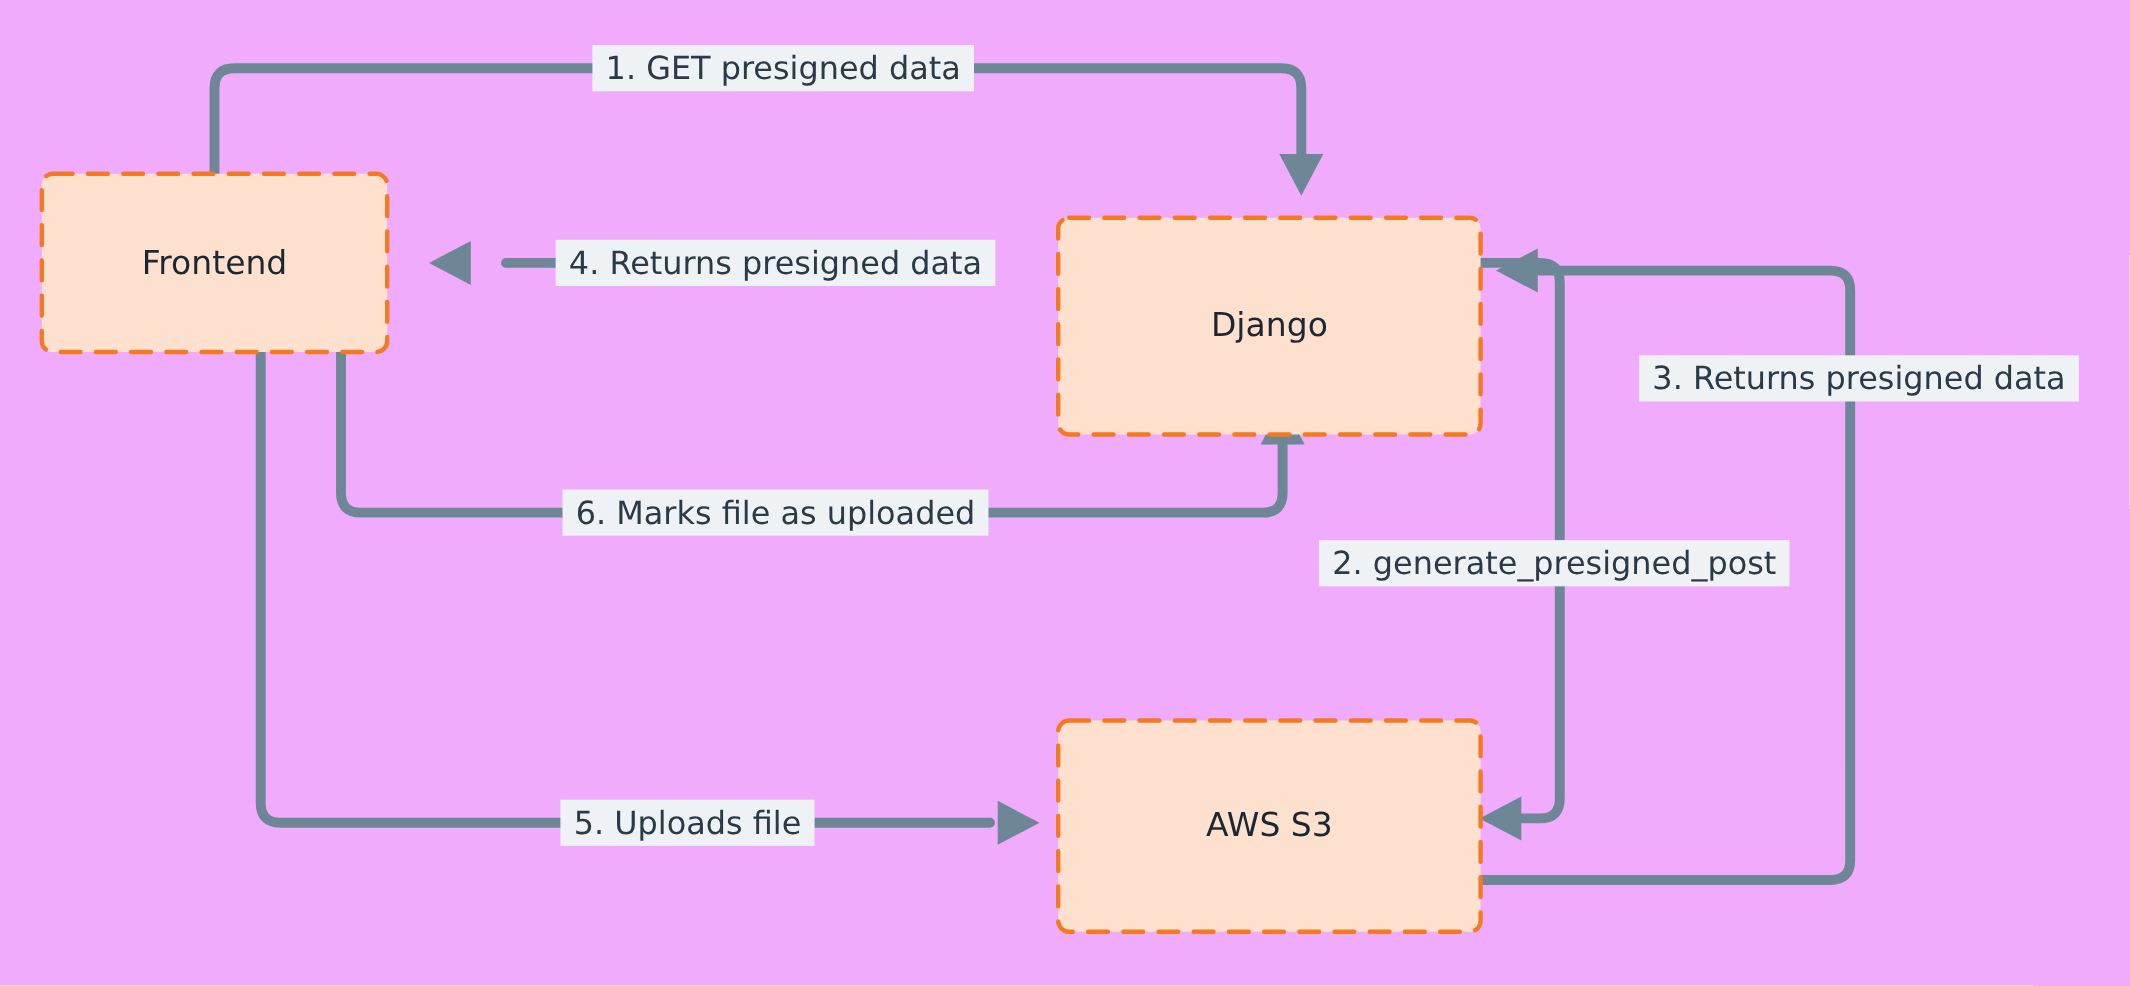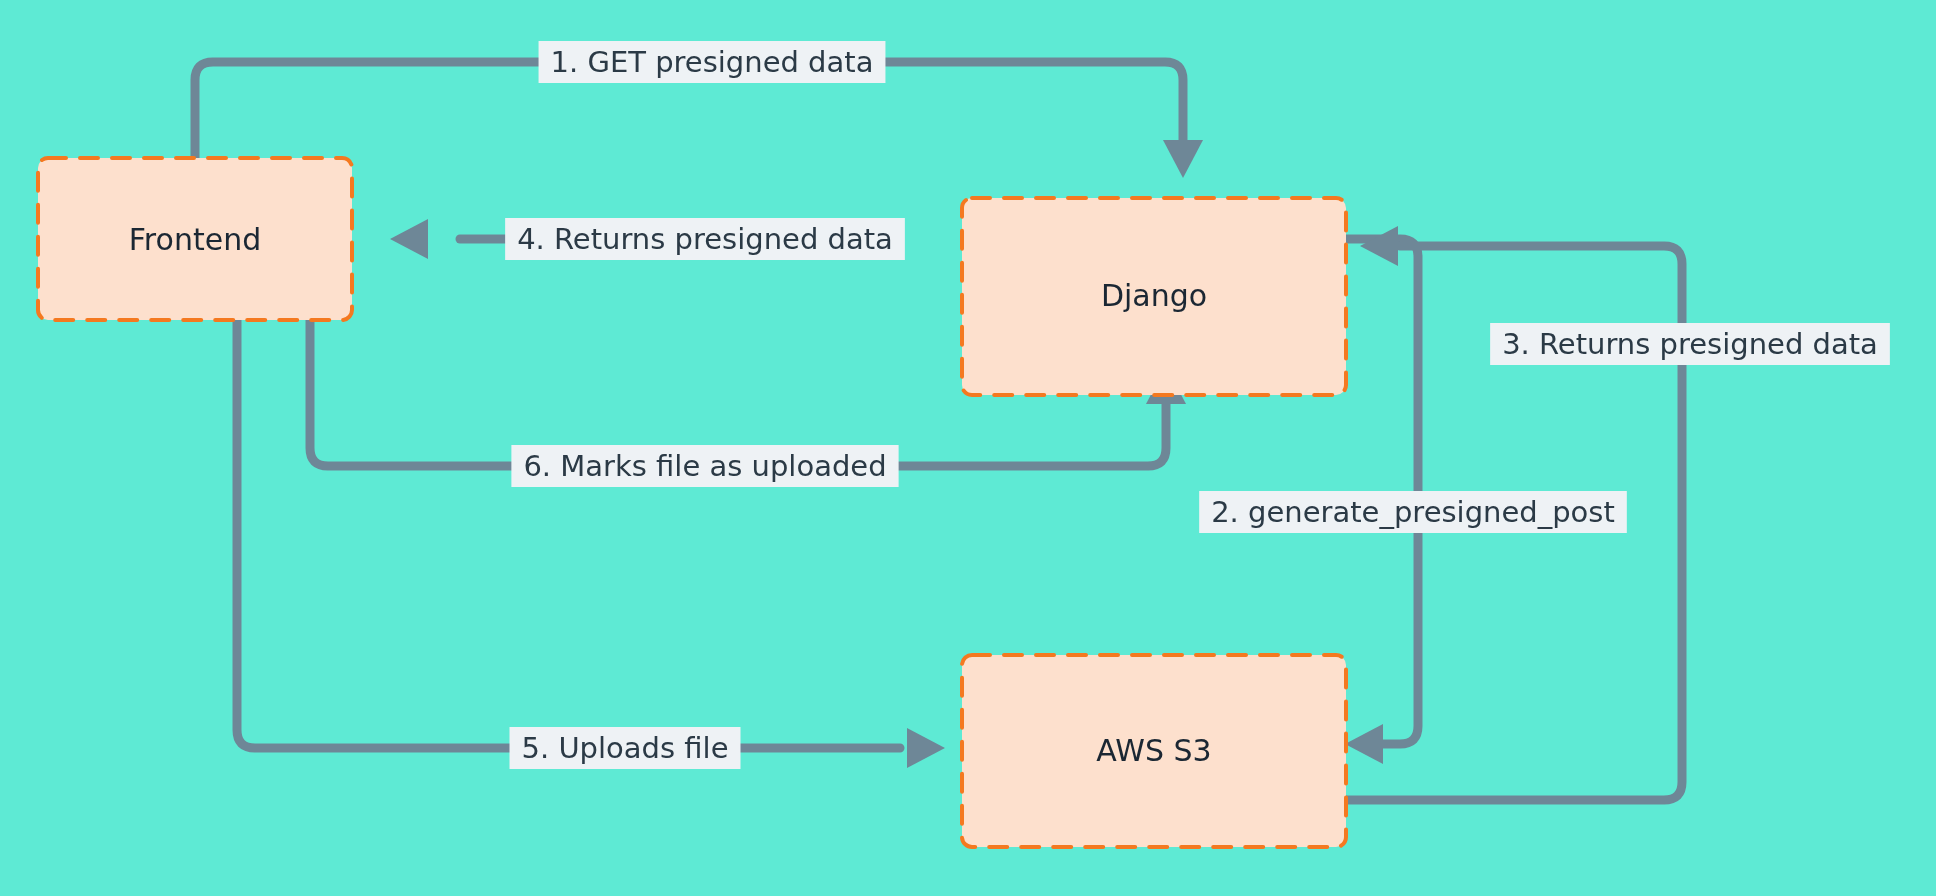--- a/index.html
+++ b/index.html
@@ -10,21 +10,21 @@
   body {
     width: 1936px;
     height: 896px;
     font-family: "DejaVu Sans", sans-serif;
     overflow: hidden;
   }
   #diagram-root {
     position: relative;
     width: 1936px;
     height: 896px;
-    background: #5eead4;
+    background: #f0abfc;
   }
   svg.canvas {
     position: absolute;
     top: 0;
     left: 0;
     width: 1936px;
     height: 896px;
     display: block;
   }
   .node-rect {

